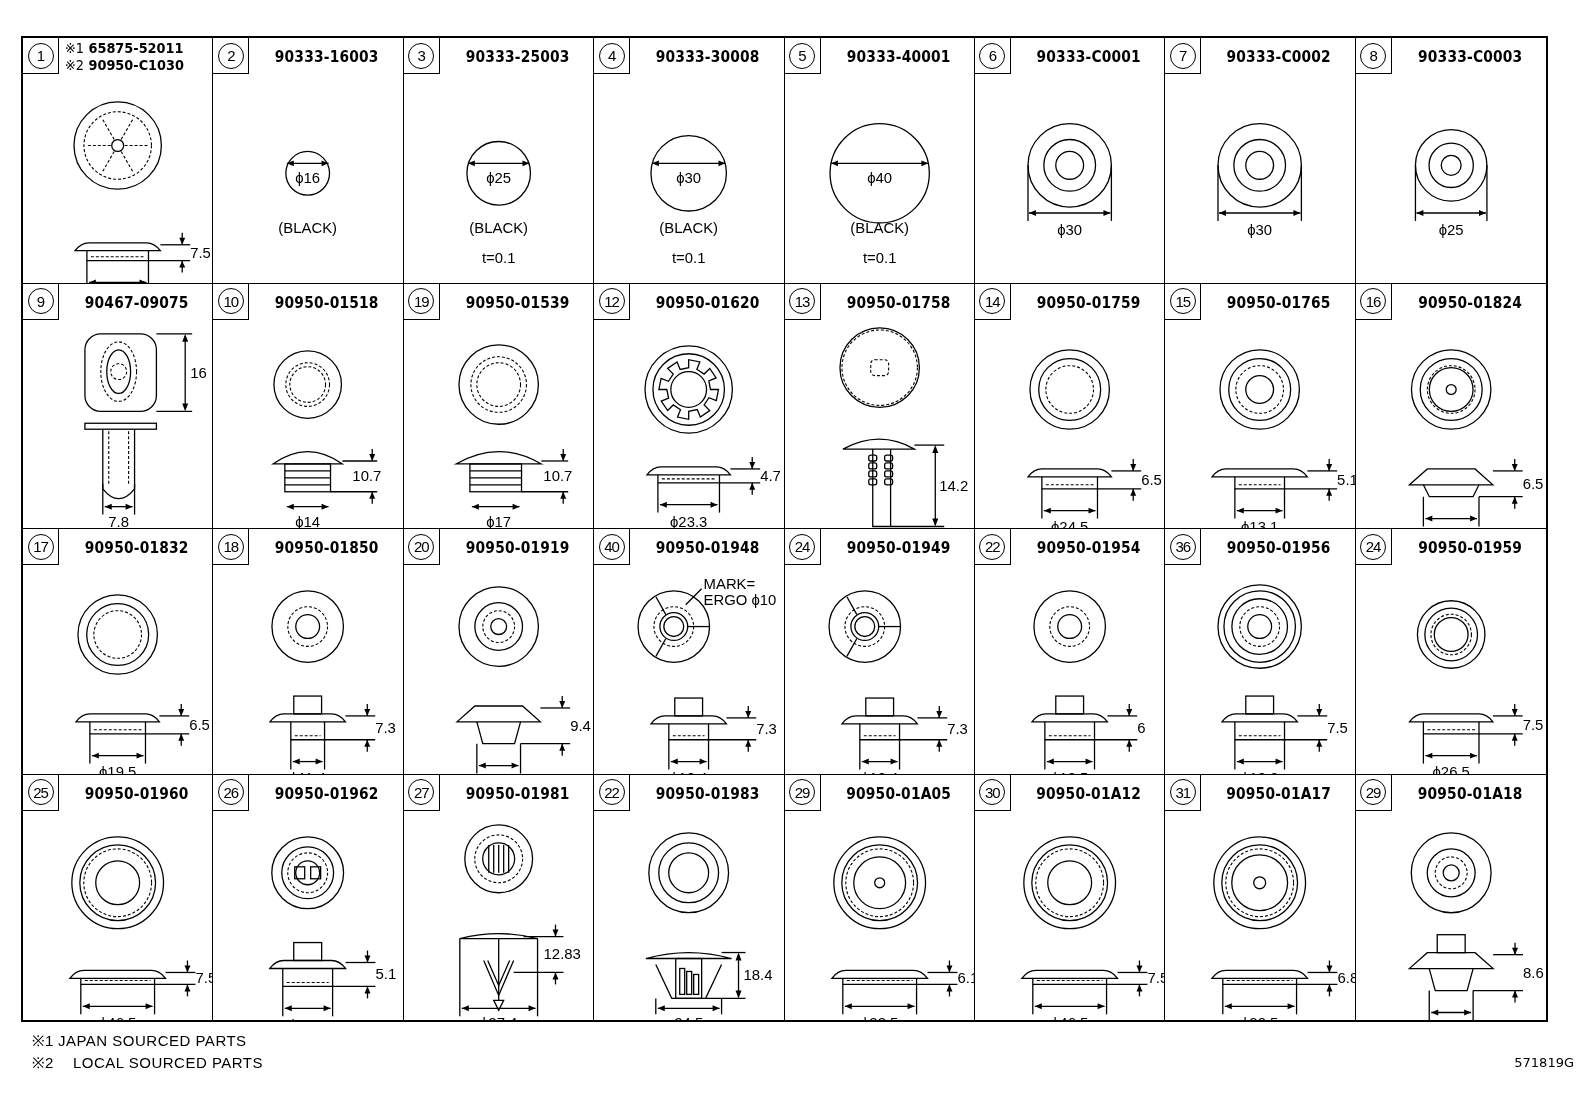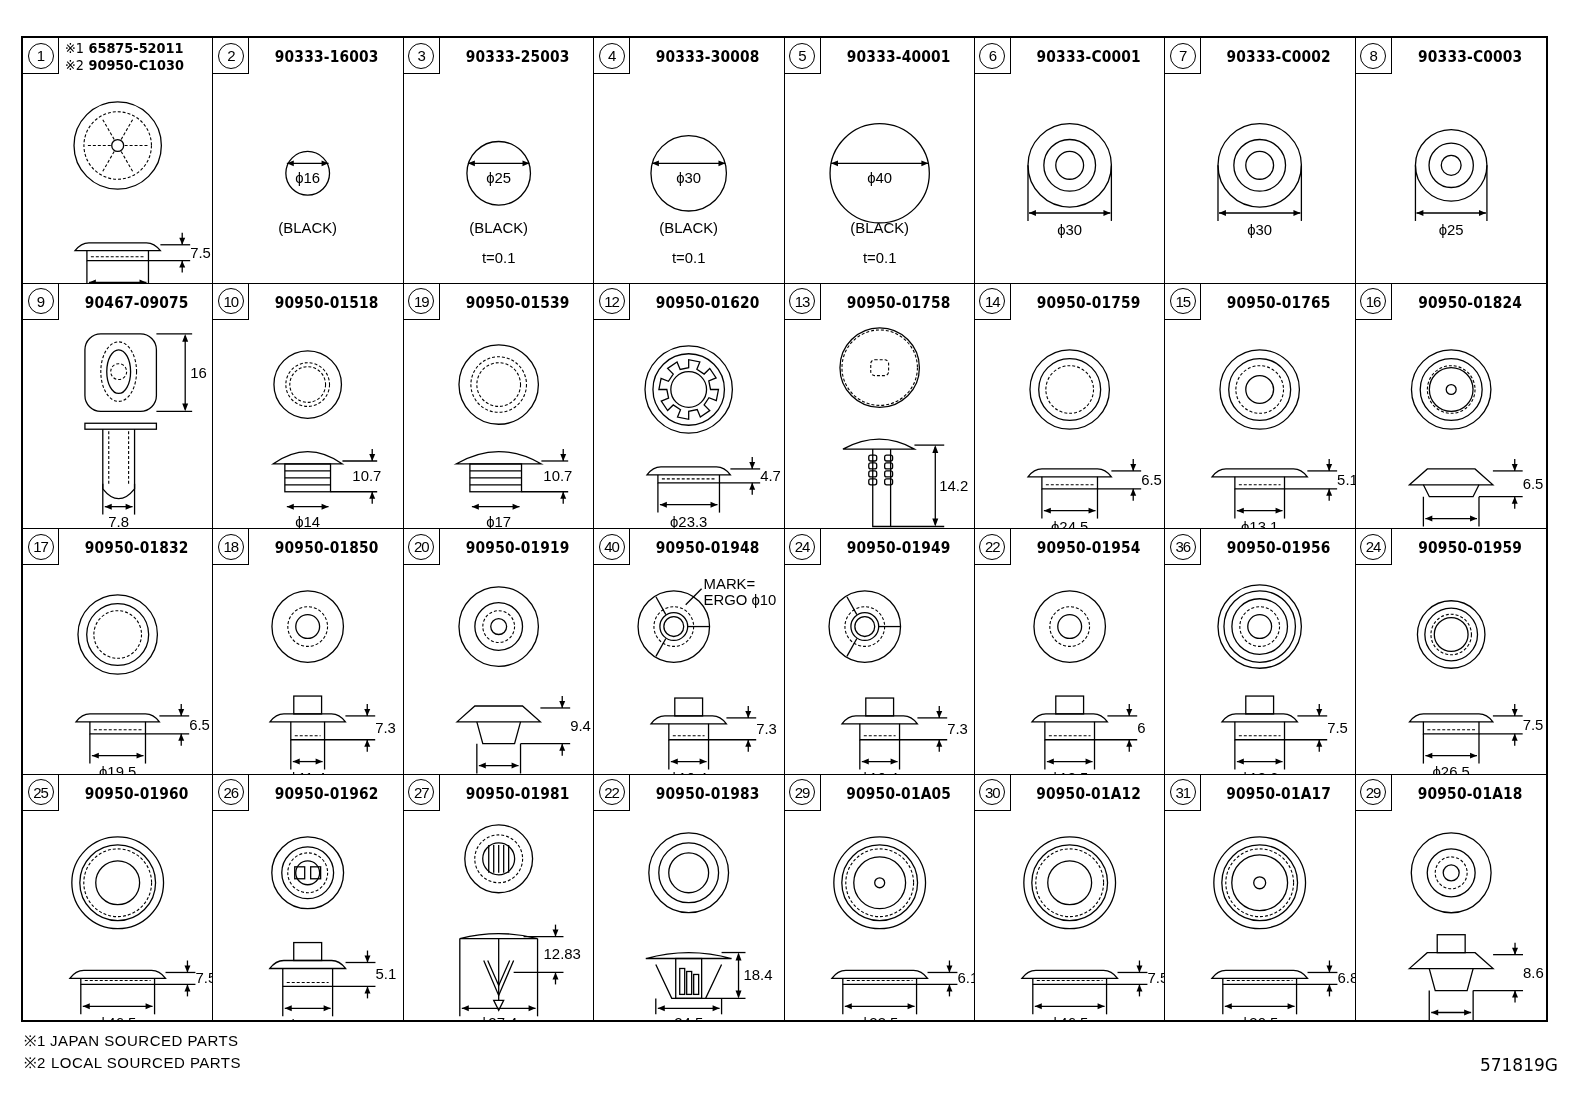--- a/index.html
+++ b/index.html
@@ -8,22 +8,22 @@
   .cell{position:relative;border-right:1.5px solid #000;border-bottom:1.5px solid #000;box-sizing:border-box;overflow:hidden;}
   .cell:nth-child(8n){border-right:none;}
   .cell:nth-last-child(-n+8){border-bottom:none;}
   .idx{position:absolute;left:0;top:0;width:36px;height:36px;border-right:1.5px solid #000;border-bottom:1.5px solid #000;box-sizing:border-box;display:flex;align-items:center;justify-content:center;}
   .idx span{display:flex;align-items:center;justify-content:center;width:24px;height:24px;border:1.3px solid #000;border-radius:50%;font-size:15px;letter-spacing:-1px;}
   .pn{position:absolute;left:42px;right:4px;top:10px;text-align:center;font-family:"DejaVu Sans",sans-serif;font-weight:bold;font-size:15px;letter-spacing:0.2px;transform:scaleX(0.92);}
   .pn2{position:absolute;left:42px;top:2px;font-family:"DejaVu Sans",sans-serif;font-weight:bold;font-size:14px;line-height:17px;transform:scaleX(0.92);transform-origin:left;}
   .pn2 .mk{font-weight:normal;}
   svg.draw{position:absolute;left:0;top:36px;width:100%;height:calc(100% - 36px);}
   svg text{font-family:"Liberation Sans",sans-serif;font-size:15px;fill:#000;}
-  .notes{position:absolute;left:24px;top:1030px;font-size:15px;line-height:22px;letter-spacing:0.5px;}
-  .code{position:absolute;right:34px;top:1055px;font-family:"DejaVu Sans",sans-serif;font-size:17px;}
+  .notes{position:absolute;left:32px;top:1030px;font-size:15px;line-height:22px;letter-spacing:0.5px;}
+  .code{position:absolute;right:18px;top:1055px;font-family:"DejaVu Sans",sans-serif;font-size:13px;}
 </style>
 </head>
 <body>
 
 <div class="grid" id="grid">
     <div class="cell">
     <div class="idx">
         <span>1</span>
       </div>
     <div class="pn2">
@@ -820,15 +820,15 @@
         <line x1="117" y1="180" x2="117" y2="210" stroke="#000" fill="none" stroke-width="1.3"></line>
         <line x1="75" y1="202" x2="115" y2="202" stroke="#000" fill="none" stroke-width="1.3"></line>
         <path d="M75 202 l7 -3 v6z M115 202 l-7 -3 v6z" fill="#000"></path>
         <text x="95" y="224" text-anchor="middle" font-size="15">ϕ12.8</text>
       </svg>
   </div>
   </div>
 
 <div class="notes">
   <div><span>※1</span><span style="margin-left:4px">JAPAN SOURCED PARTS</span></div>
-  <div><span>※2</span><span style="margin-left:5px">LOCAL SOURCED PARTS</span></div>
+  <div><span>※2</span><span style="margin-left:19px">LOCAL SOURCED PARTS</span></div>
 </div>
 <div class="code">571819G</div>
 
 </body></html>

